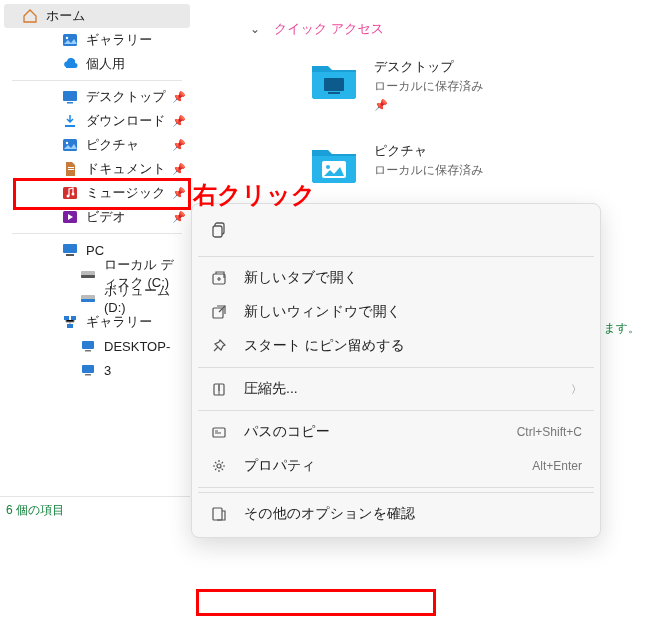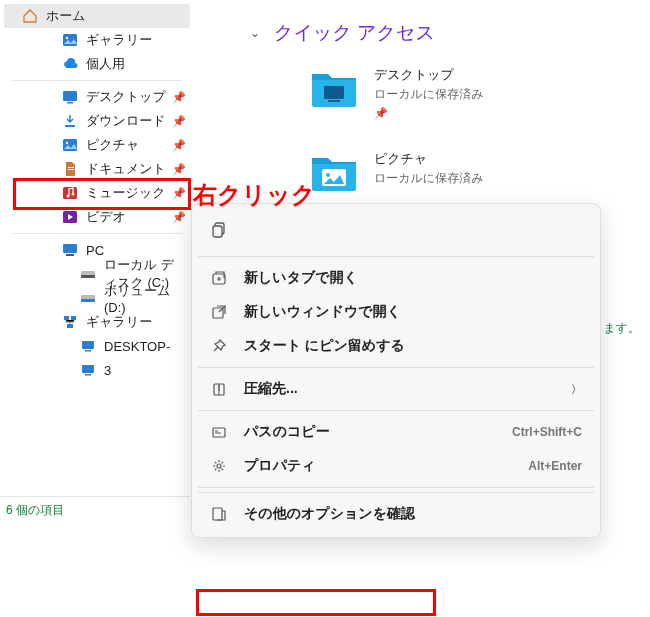--- a/index.html
+++ b/index.html
@@ -9,35 +9,35 @@
 .sidebar-item { display: flex; align-items: center; padding: 3px 8px 3px 22px; cursor: pointer; height: 24px; position: relative; margin-left: 40px; }
 .sidebar-item.selected { background: #e9e9e9; border-radius: 3px; margin: 0 4px; padding-left: 18px; }
 .sidebar-item .icon { width: 16px; height: 16px; margin-right: 8px; flex-shrink: 0; display: flex; align-items: center; justify-content: center; }
 .sidebar-item .pin { margin-left: auto; color: #888; font-size: 11px; }
 .sidebar-item.indent { padding-left: 40px; }
 .sidebar hr { border: none; border-top: 1px solid #e5e5e5; margin: 4px 12px; }
 
 .content { position: absolute; left: 200px; top: 0; right: 0; height: 100%; padding: 20px; }
 .section-header { display: flex; align-items: center; gap: 14px; margin-bottom: 20px; margin-left: 30px; }
 .chev { font-size: 12px; color: #555; }
-.section-title { font-size: 19px; color: #6d28d9; }
+.section-title { font-size: 13px; color: #ec4899; }
 .folder-row { display: flex; align-items: flex-start; gap: 16px; margin-left: 90px; margin-bottom: 30px; }
 .folder-icon { width: 48px; height: 42px; }
 .folder-meta { display: flex; flex-direction: column; gap: 2px; }
 .folder-name { font-size: 13px; }
 .folder-sub { font-size: 12px; color: #666; }
 .folder-pin-small { color: #888; font-size: 11px; margin-top: 2px; }
 
 .truncated-text { position: absolute; right: 10px; top: 320px; color: #15803d; font-size: 12px; }
 
 .status-bar { position: absolute; left: 6px; bottom: 98px; font-size: 12px; color: #15803d; }
 
 .hr-bottom { position: absolute; left: 0; bottom: 120px; width: 190px; border-top: 1px solid #e5e5e5; }
 
-.context-menu { position: absolute; left: 191px; top: 203px; width: 410px; background: #f7f7f7; border: 1px solid #ddd; border-radius: 8px; box-shadow: 0 8px 24px rgba(0,0,0,0.15); padding: 6px; font-weight: bold; }
+.context-menu { position: absolute; left: 191px; top: 203px; width: 410px; background: #f7f7f7; border: 1px solid #ddd; border-radius: 8px; box-shadow: 0 8px 24px rgba(0,0,0,0.15); padding: 6px; }
 .cm-toprow { padding: 6px 8px 8px 8px; }
 .cm-topicon { width: 28px; height: 28px; border-radius: 4px; display: flex; align-items: center; justify-content: center; }
 .cm-sep { border: none; border-top: 1px solid #ddd; margin: 4px 0; }
 .cm-item { display: flex; align-items: center; padding: 8px 12px; border-radius: 4px; cursor: pointer; }
 .cm-icon { width: 18px; height: 18px; margin-right: 16px; display: flex; align-items: center; justify-content: center; color: #555; }
 .cm-label { flex: 1; font-size: 14px; }
 .cm-shortcut { color: #777; font-size: 12px; }
 .cm-chev { color: #777; font-size: 11px; margin-left: 8px; }
 
 

